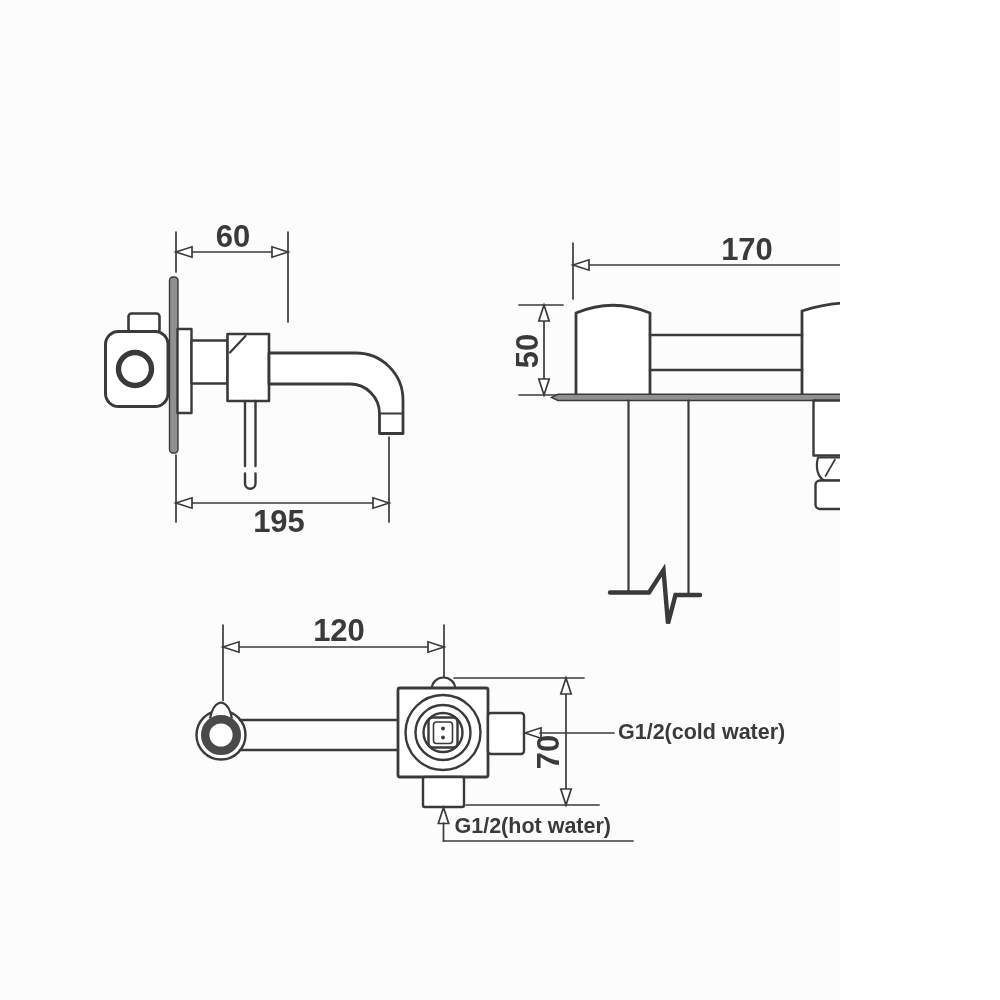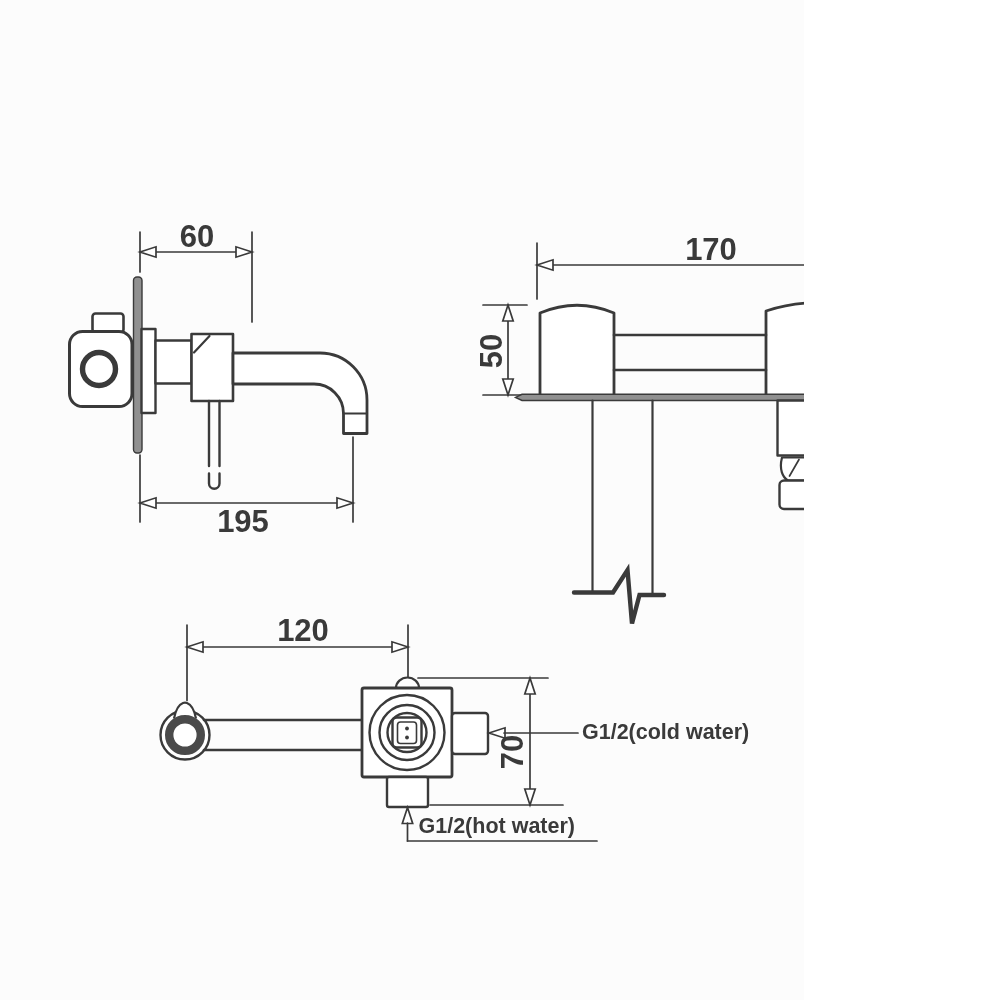--- a/index.html
+++ b/index.html
@@ -1,20 +1,21 @@
 <!DOCTYPE html>
 <html style="--line: #3a3a3a; --background: #fcfcfc; --plate: #909090; --ring: #4a4a4a;"><head>
 <meta charset="utf-8">
 <style>
   html,body{margin:0;padding:0;background:#fff;}
   .stage{
     width:804px;height:1000px;
     background:var(--background,#fcfcfc);
     position:relative;overflow:hidden;
     font-family:"Liberation Sans", sans-serif;
+    padding-left:36px;
   }
   svg{display:block;filter:blur(0.25px);}
   
   .s   {stroke:var(--line,#3a3a3a);fill:none;stroke-width:2.6;stroke-linecap:round;stroke-linejoin:round;}
   .sf  {stroke:var(--line,#3a3a3a);fill:#ffffff;stroke-width:2.6;stroke-linejoin:round;}
   .thin{stroke:var(--line,#3a3a3a);fill:none;stroke-width:1.7;stroke-linecap:round;}
   .thick{stroke:var(--line,#3a3a3a);fill:none;stroke-width:4.4;stroke-linejoin:miter;stroke-linecap:round;}
   .arrow{fill:#ffffff;stroke:var(--line,#3a3a3a);stroke-width:1.7;stroke-linejoin:miter;}
   .plate{fill:var(--plate,#909090);stroke:var(--line,#3a3a3a);stroke-width:1.4;}
   .ringc{stroke:var(--ring,#4a4a4a);fill:none;}

